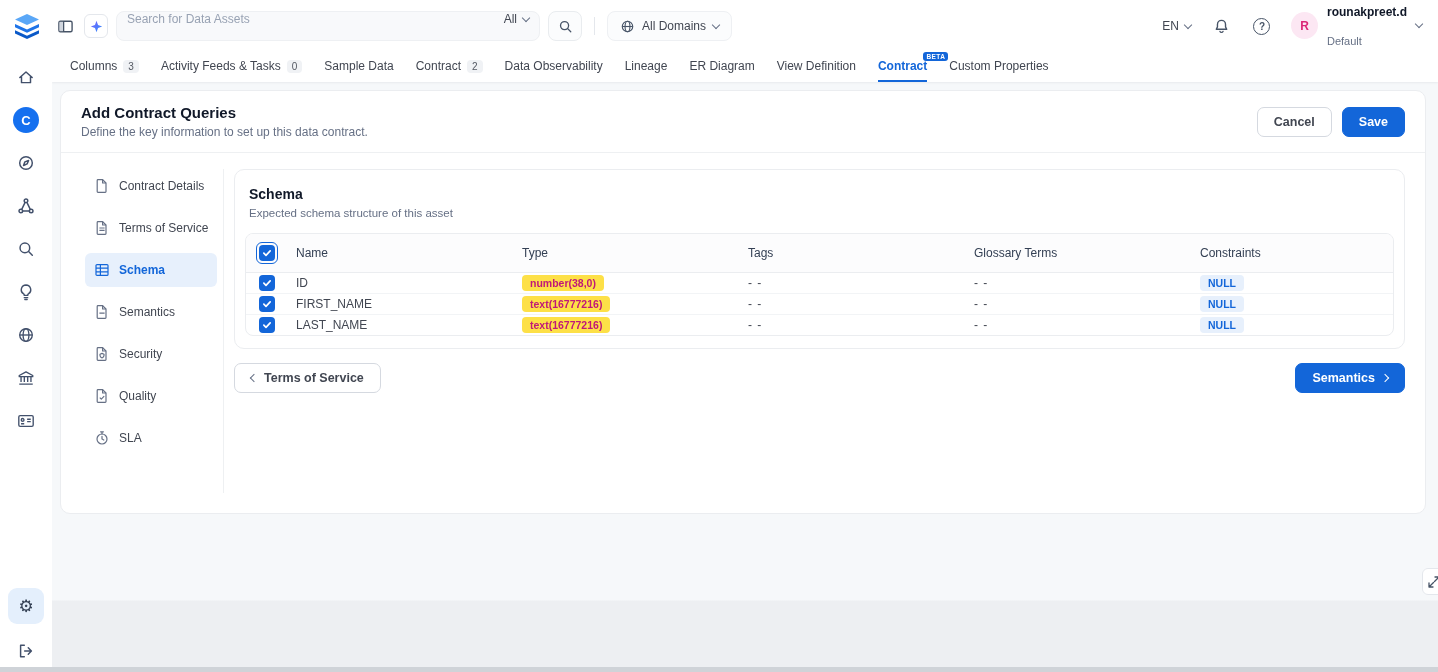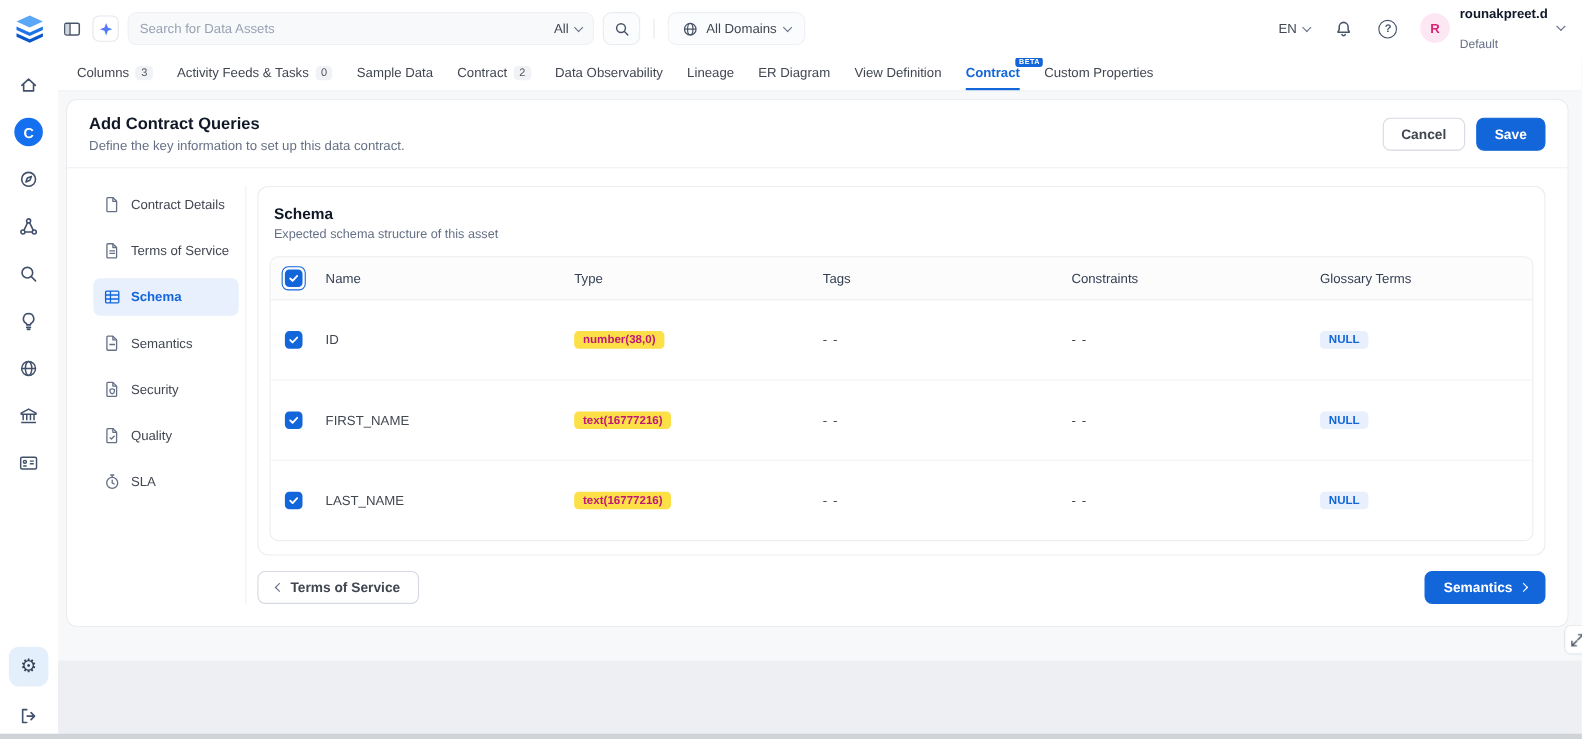--- a/index.html
+++ b/index.html
@@ -5,21 +5,21 @@
   *{box-sizing:border-box;margin:0;padding:0}
   html,body{width:1438px;height:672px;overflow:hidden}
   body{font-family:"Liberation Sans","DejaVu Sans",sans-serif;font-size:12px;color:#344054;background:#f6f8fa;position:relative}
   svg{display:block}
 
   
   .topbar{position:fixed;top:0;left:0;width:1438px;height:52px;background:#fff;display:flex;align-items:center;padding:0 16px 0 12px;z-index:30}
   .logo{display:flex;margin-right:10px;cursor:pointer}
   .icon-btn{display:flex;align-items:center;justify-content:center;width:26px;height:26px;color:#475467;cursor:pointer}
   .sparkle{width:24px;height:24px;border:1px solid #e4e7ec;border-radius:6px;display:flex;align-items:center;justify-content:center;cursor:pointer;background:#fff;margin:0 8px 0 6px}
-  .search{width:424px;height:30px;background:#f8f9fb;border:1px solid #eef0f3;border-radius:8px;display:flex;align-items:center;padding:0 10px;gap:8px}
+  .search{width:424px;height:30px;background:#f8f9fb;border:1px solid #eef0f3;border-radius:8px;display:flex;align-items:flex-start;padding:0 10px;gap:8px}
   .search input{flex:1;border:none;background:transparent;outline:none;font:inherit;color:#344054}
   .search input::placeholder{color:#98a2b3}
   .scope{display:flex;align-items:center;gap:6px;color:#414651;font-weight:500;cursor:pointer}
   .caret{width:6px;height:6px;border-right:1.5px solid #667085;border-bottom:1.5px solid #667085;transform:rotate(45deg);display:inline-block;margin-top:-3px}
   .search-btn{width:34px;height:30px;border:1px solid #e9ecef;border-radius:8px;background:#fbfcfd;display:flex;align-items:center;justify-content:center;color:#475467;margin-left:8px;cursor:pointer}
   .vdiv{width:1px;height:18px;background:#e4e7ec;margin:0 12px}
   .domains{height:30px;border-radius:8px;display:flex;align-items:center;gap:7px;padding:0 12px;color:#414651;font-weight:500;cursor:pointer;border:1px solid #eef0f3;background:#fbfcfd}
   .h-spacer{flex:1}
   .lang{display:flex;align-items:center;gap:6px;font-weight:500;color:#414651;cursor:pointer;margin-right:18px}
   .help-circle{width:17px;height:17px;border:1.4px solid #475467;border-radius:50%;display:flex;align-items:center;justify-content:center;font-size:10px;font-weight:700;color:#475467}
@@ -64,21 +64,21 @@
   .content{flex:1;display:flex;flex-direction:column;min-width:0}
   .panel{border:1px solid #ebedf0;border-radius:10px;padding:16px 10px 12px;background:#fff}
   .panel-title{font-size:14px;font-weight:700;color:#101828;padding-left:4px}
   .panel-sub{font-size:11.5px;color:#667085;margin:5px 0 14px;padding-left:4px}
   .table{border:1px solid #ebedf0;border-radius:8px;overflow:hidden}
   .thead,.trow{display:grid;grid-template-columns:42px 226px 226px 226px 226px 1fr;align-items:center}
   .thead{border-bottom:1px solid #ebedf0;background:#fcfcfd}
   .thead .cell{padding:8px 8px;font-size:12px;color:#344054;font-weight:500}
   .trow{border-bottom:1px solid #f2f4f6}
   .trow:last-child{border-bottom:none}
-  .trow .cell{padding:28px 8px;font-size:12px;color:#414651}
+  .trow .cell{padding:2px 8px;font-size:12px;color:#414651}
   .c-check{display:flex;justify-content:center;align-items:center}
   .cb{width:16px;height:16px;background:#1366d9;border-radius:4px;display:inline-flex;align-items:center;justify-content:center;cursor:pointer;flex:none}
   .ring{border:1.5px solid #1366d9;border-radius:6px;padding:2px;display:inline-flex}
   .tag{display:inline-block;padding:2px 8px;border-radius:4px;font-size:10.5px;font-weight:600}
   .tag.type{background:#fde047;color:#c01878}
   .tag.null{background:#e7f0fc;color:#1366d9}
   .dash{color:#98a2b3;letter-spacing:1px}
   .step-footer{display:flex;justify-content:space-between;margin-top:14px}
   .chev{width:6px;height:6px;border-right:1.6px solid currentColor;border-bottom:1.6px solid currentColor;display:inline-block;flex:none}
   .chev.left{transform:rotate(135deg);color:#667085}
@@ -363,22 +363,22 @@
                   <span class="cb">
                     <svg width="10" height="10" viewBox="0 0 12 12" fill="none" stroke="#fff" stroke-width="2" stroke-linecap="round" stroke-linejoin="round">
                         <path d="M2.2 6.2 4.8 8.8 9.8 3.4"></path>
                       </svg>
                   </span>
                 </span>
               </div>
               <div class="cell">Name</div>
               <div class="cell">Type</div>
               <div class="cell">Tags</div>
+              <div class="cell">Glossary Terms</div>
               <div class="cell">Constraints</div>
-              <div class="cell">Glossary Terms</div>
             </div>
 
             <div class="trow">
               <div class="cell c-check">
                 <span class="cb">
                   <svg width="10" height="10" viewBox="0 0 12 12" fill="none" stroke="#fff" stroke-width="2" stroke-linecap="round" stroke-linejoin="round">
                       <path d="M2.2 6.2 4.8 8.8 9.8 3.4"></path>
                     </svg>
                 </span>
               </div>

